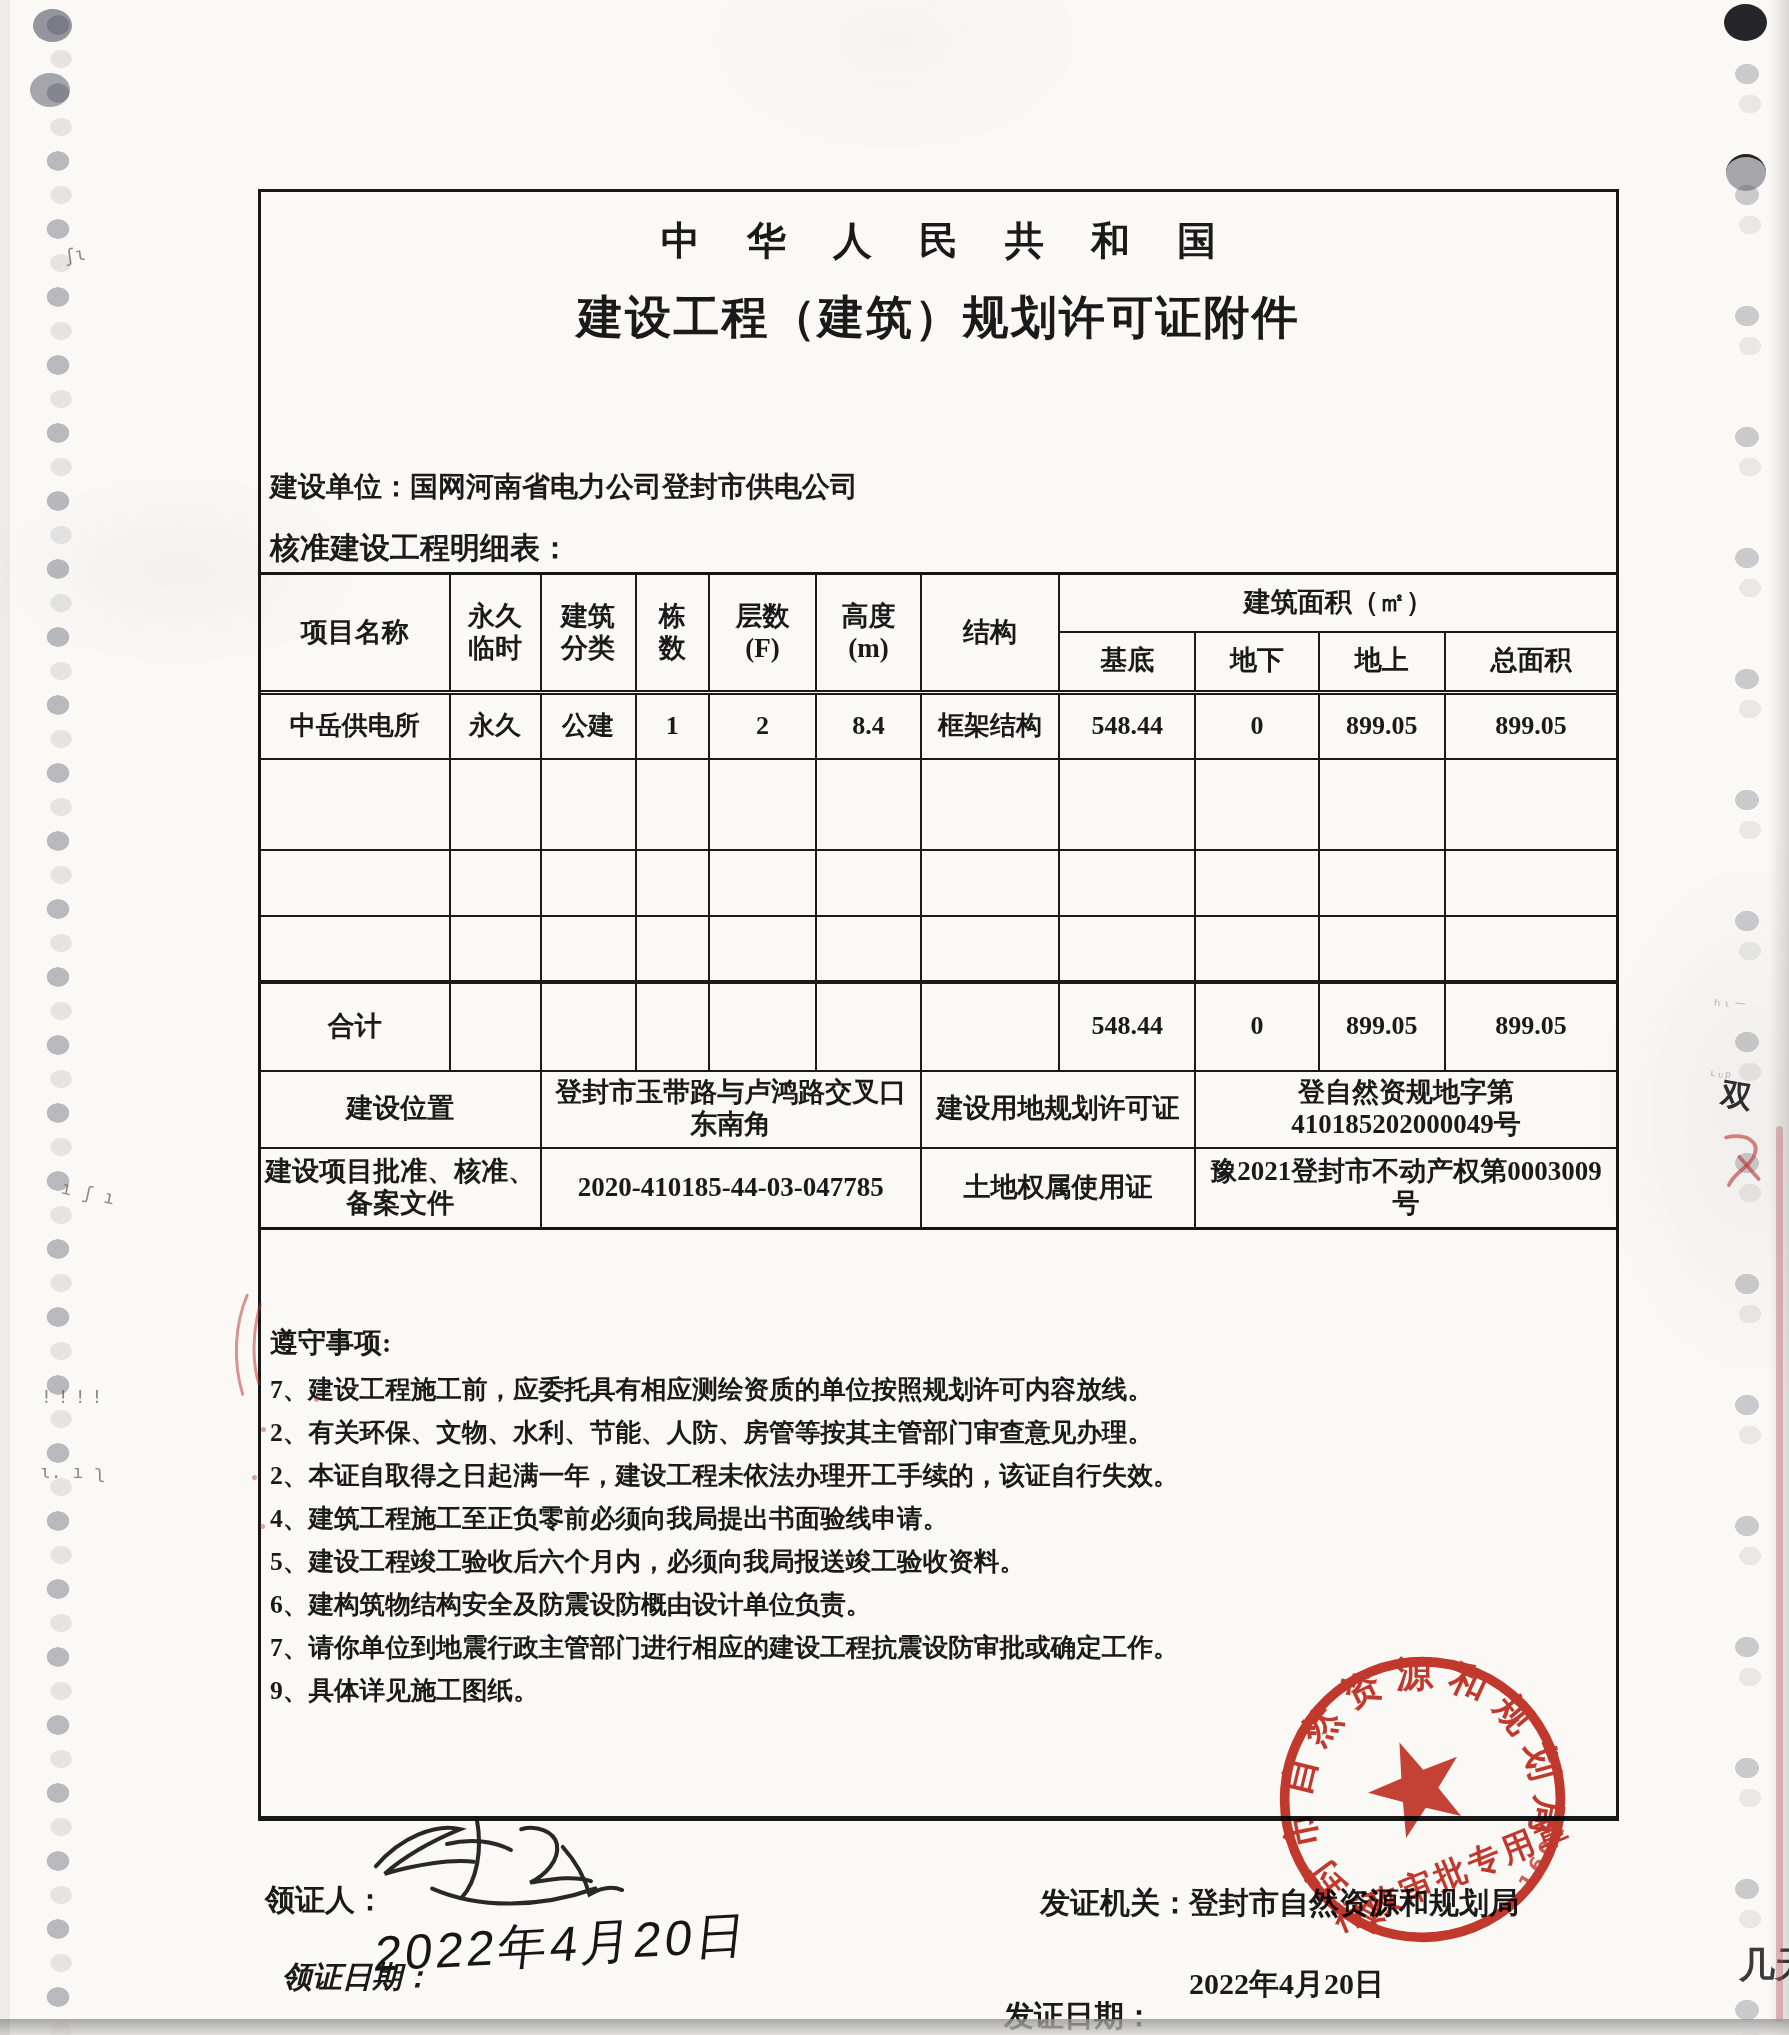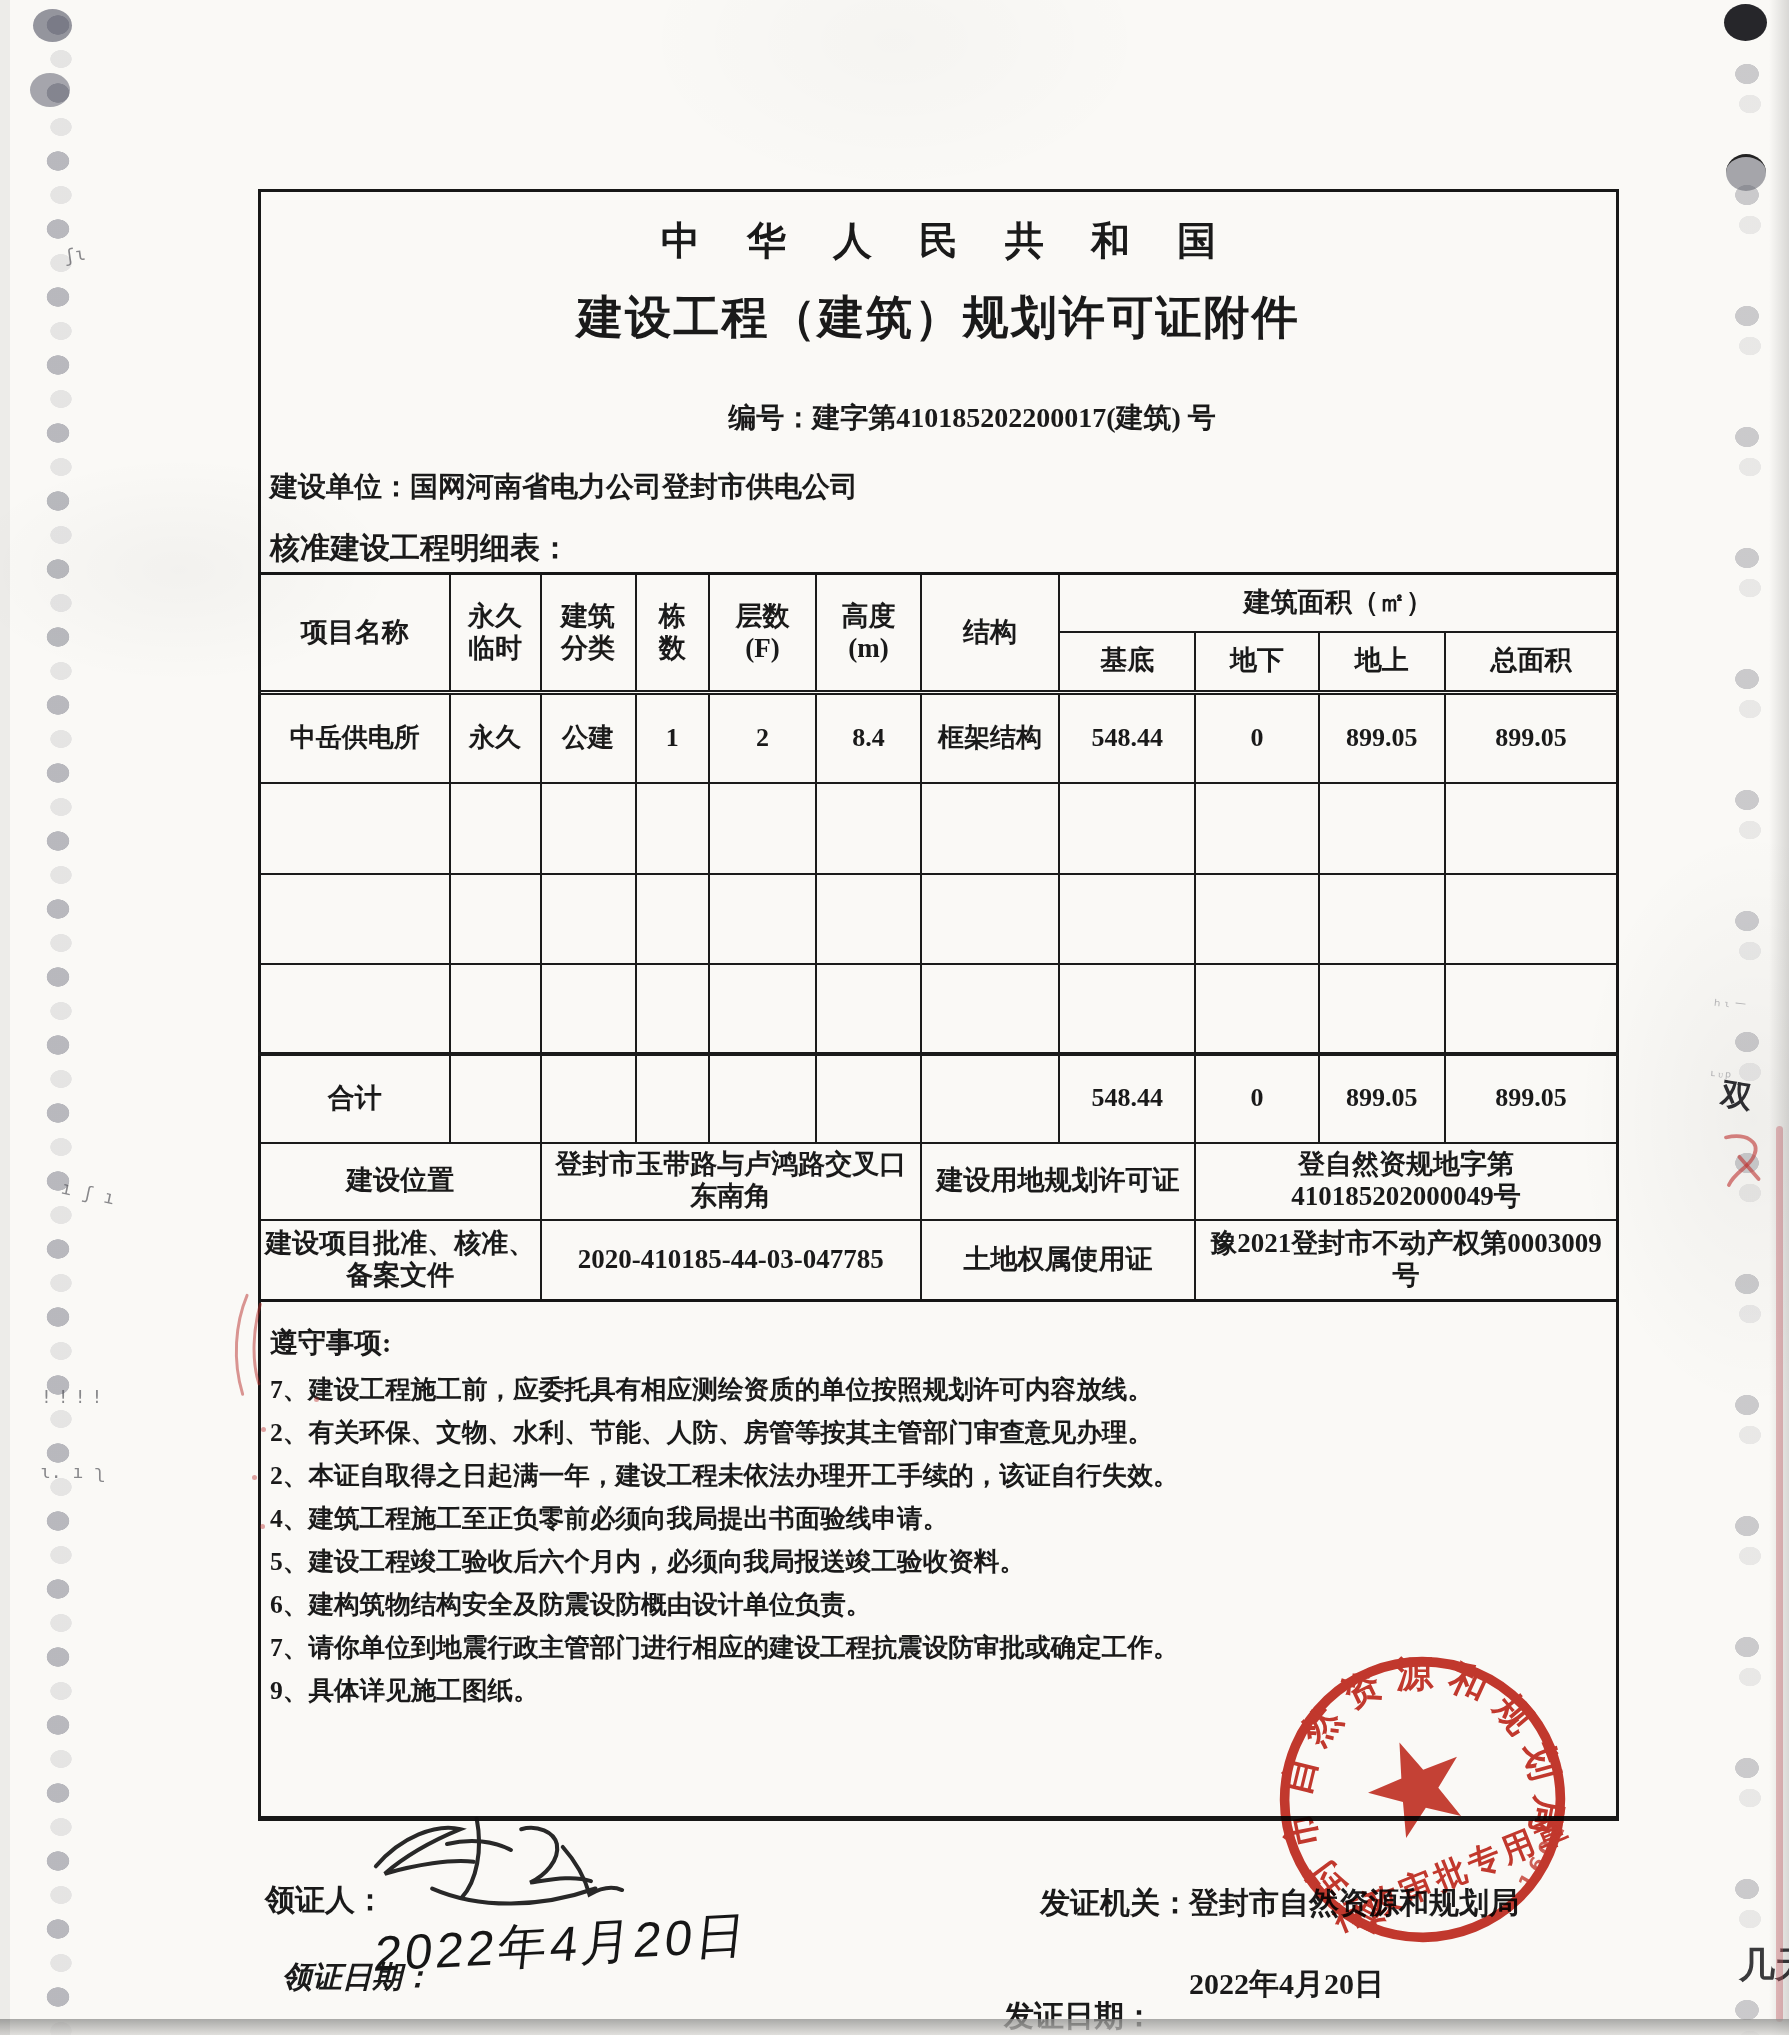--- a/index.html
+++ b/index.html
@@ -38,21 +38,21 @@
   .builder{left:9px;top:276px;font-size:28px;}
   .caption{left:9px;top:336px;font-size:30px;}
 
   table.main{position:absolute;left:-3px;top:380px;width:calc(100% + 6px);
     border-collapse:collapse;table-layout:fixed;}
   table.main th,table.main td{border:2.2px solid #1b1b1b;text-align:center;
     vertical-align:middle;font-weight:700;padding:0 3px;line-height:1.18;}
   table.main{border:3.7px solid #161616;}
   th.hcell{font-size:27px;}
   td.dcell{font-size:26px;}
-  tr.h78{height:58px;} tr.h82{height:61px;} tr.h122{height:90px;}
+  tr.h78{height:58px;} tr.h82{height:61px;} tr.h122{height:66px;}
   tr.h123{height:91px;} tr.h120{height:89px;} tr.h104{height:77px;} tr.h109{height:81px;}
   tr.rowdata td{border-top:5.2px double #1b1b1b;}
   tr.rowsum td{border-top:4.4px solid #1b1b1b;}
   td.lcell{font-size:27px;}
 
   .notes{left:9px;top:1132px;right:15px;}
   .notes-title{font-size:28px;line-height:37px;}
   .note-item{font-size:25.6px;line-height:43px;}
   .notes-list{margin-top:7.4px;}
 
@@ -87,21 +87,20 @@
     <div class="abs holes-l"></div>
     <div class="abs holes-r"></div>
     <div class="abs hole-dark" style="left:1724px;top:4.4px;width:43px;height:37px;background:#26262a;"></div>
     <div class="abs hole-dark" style="left:1726px;top:154px;width:40px;height:34px;background:rgba(95,96,108,.55);border-top:3px solid #222;"></div>
     <div class="abs hole-dark" style="left:33px;top:9px;width:39px;height:33px;background:rgba(80,82,98,.6);"></div>
     <div class="abs hole-dark" style="left:30px;top:73px;width:40px;height:34px;background:rgba(80,82,98,.5);"></div>
 
     <div class="abs doc-box">
       <div class="abs title1 ctr b">中华人民共和国</div>
       <div class="abs title2 ctr b">建设工程（建筑）规划许可证附件</div>
-      <div class="abs serial ctr b">编号：建字第410185202200017(建筑) 号</div>
       <div class="abs builder b">建设单位：国网河南省电力公司登封市供电公司</div>
       <div class="abs caption b">核准建设工程明细表：</div>
 
       <table class="main">
         <colgroup>
           <col style="width:14.0%">
             <col style="width:6.7%">
             <col style="width:7.0%">
           <col style="width:5.4%">
             <col style="width:7.9%">

